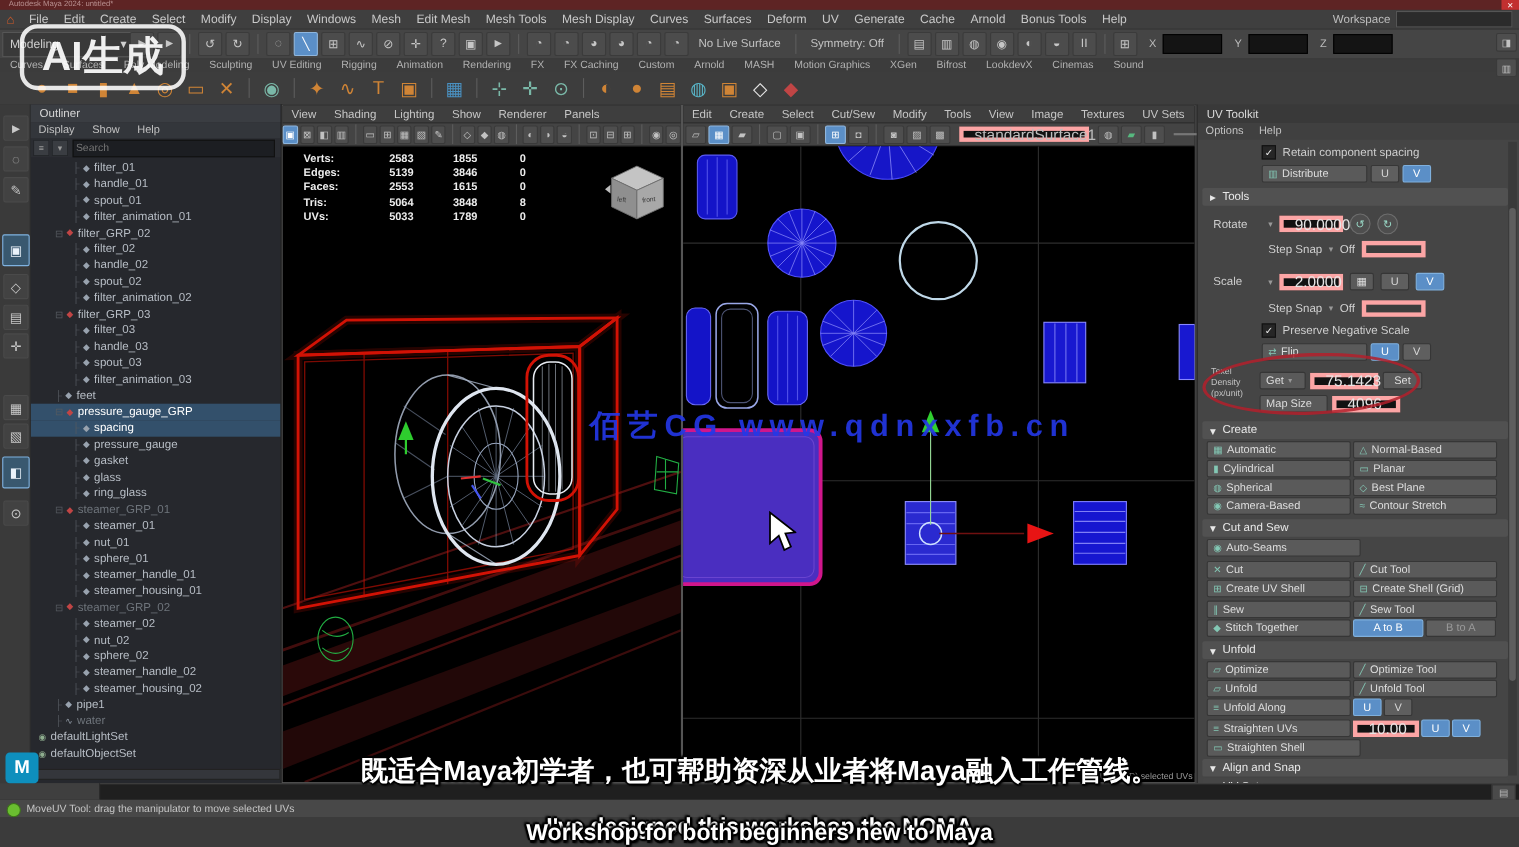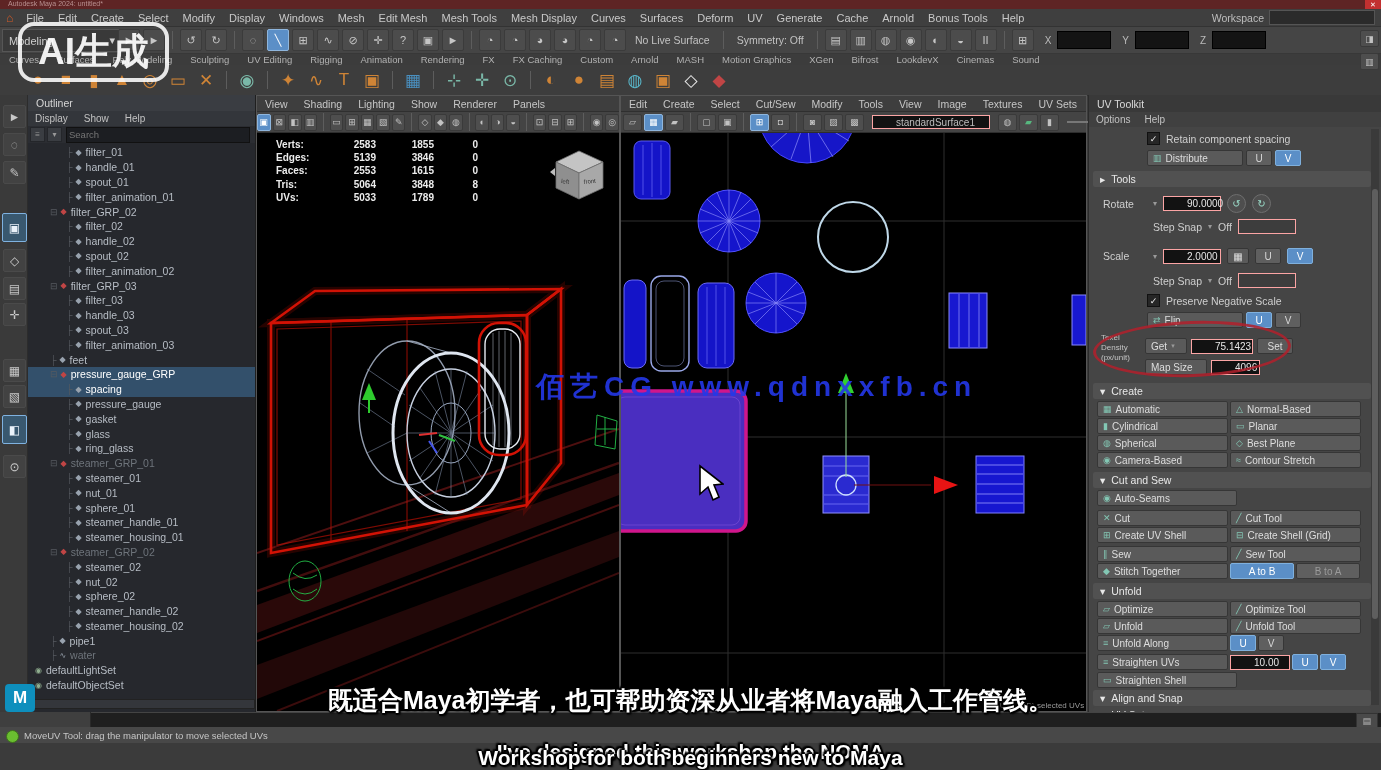--- a/index.html
+++ b/index.html
@@ -77,22 +77,22 @@
   #toolkit{left:1088px;top:95px;width:293px;height:617px;background:#454545;border-left:1px solid #2b2b2b;box-sizing:border-box;}
   #tk-tab{left:0;top:0;width:293px;height:17px;background:#393939;}
   #tk-tab span{font-size:10.5px;color:#dadada;padding-left:8px;}
   #tk-menus{left:0;top:17px;width:293px;height:15px;background:#404040;}
   .tk-row{position:absolute;display:flex;align-items:center;}
   .tk-label{font-size:10.5px;color:#cfcfcf;}
   .tk-small{font-size:8px;color:#c4c4c4;line-height:10px;}
   .tk-btn{background:#5a5a5a;border:1px solid #363636;border-radius:2px;height:16px;display:inline-flex;
           align-items:center;padding:0 5px;gap:4px;font-size:10px;color:#dedede;white-space:nowrap;box-sizing:border-box;}
   .tk-btn .ticon{color:#83c7b4;font-size:9px;}
-  .tk-field{background:#121212;border:1px solid #fca5a5;height:15px;font-size:10px;color:#e6e6e6;
-            display:inline-flex;align-items:center;padding:0 23px;box-sizing:border-box;}
+  .tk-field{background:#121212;border:4px solid #fca5a5;height:15px;font-size:14px;color:#e6e6e6;
+            display:inline-flex;align-items:center;padding:0 10px;box-sizing:border-box;}
   .tk-field.dis{background:#3d3d3d;color:#808080;}
   .uvtog{width:26px;height:16px;background:#5f5f5f;border:1px solid #363636;border-radius:2px;
          font-size:10px;color:#d6d6d6;display:inline-flex;align-items:center;justify-content:center;box-sizing:border-box;}
   .uvtog.on{background:var(--accent);color:#fff;border-color:#7fb0dd;}
   .tk-section{position:absolute;left:4px;width:278px;height:16px;background:#515151;border-radius:2px;
               display:flex;align-items:center;gap:6px;padding-left:7px;font-size:10.5px;color:#e8e8e8;box-sizing:border-box;}
   .tk-check{width:11px;height:11px;background:#262626;border:1px solid #111;color:#eee;font-size:9px;
             display:inline-flex;align-items:center;justify-content:center;margin-right:6px;}
   .roundbtn{width:17px;height:17px;border:1px solid #6e6e6e;border-radius:50%;background:#4e4e4e;
             color:#9adbc8;font-size:10px;display:inline-flex;align-items:center;justify-content:center;}
@@ -848,21 +848,21 @@
         </span>
       <span class="tk-field" style="width:62px;">75.1423</span>
       <span class="tk-btn" style="width:36px;justify-content:center;">
         <span>Set</span>
         </span>
     </div>
     <div class="tk-row" style="left:56px;top:264px;gap:4px;">
       <span class="tk-btn" style="width:62px;">
         <span>Map Size</span>
         </span>
-      <span class="tk-field" style="width:49px;">4096</span>
+      <span class="tk-field" style="width:62px;">4096</span>
     </div>
 
     <div class="tk-section" style="top:288px;">
       <span>▾</span>
       <span>Create</span>
       </div>
     <div class="abs" id="tk-create-grid" style="left:8px;top:306px;width:278px;">
         <div style="display: flex; gap: 2px; margin-bottom: 1px;">
           <span class="tk-btn" style="width: 131px;">
             <span class="ticon">▦</span>

